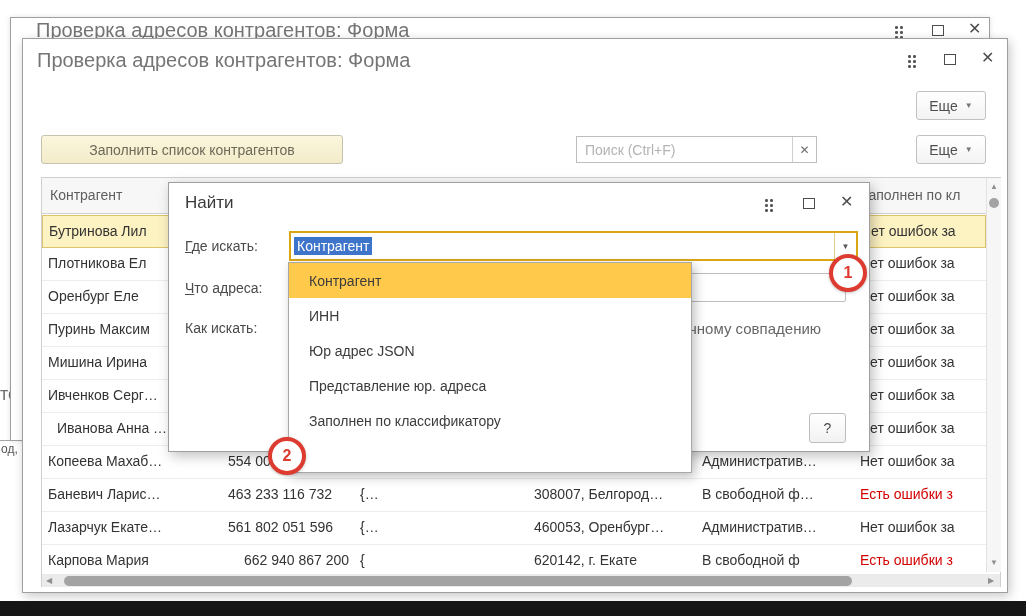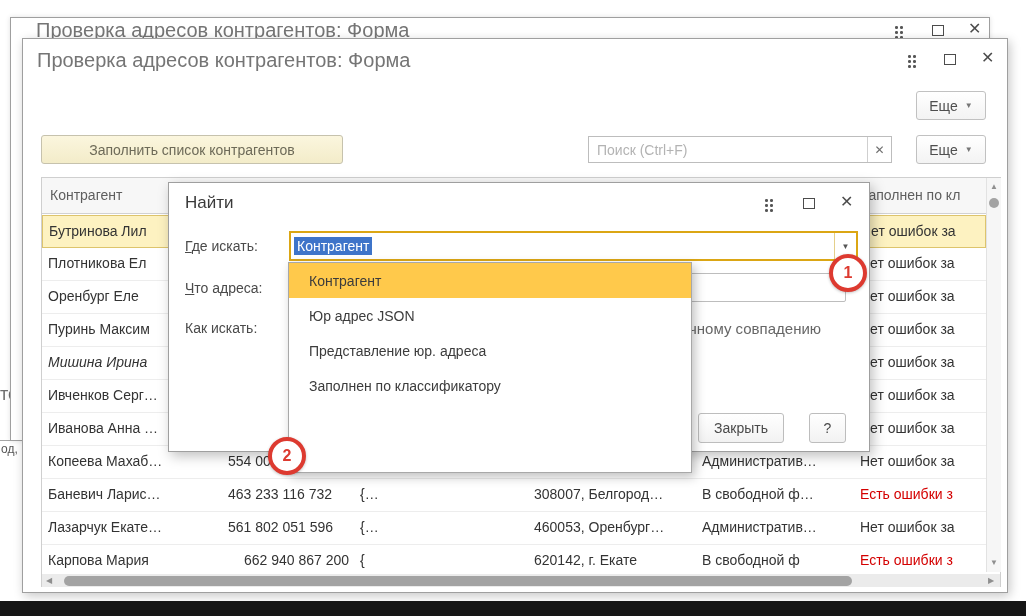--- a/index.html
+++ b/index.html
@@ -125,21 +125,21 @@
 
   <div class="btn" style="left:893px;top:52px;width:70px;height:29px;">
     <span>Еще</span>
     <span class="caret">▼</span>
   </div>
 
   <div class="btn" id="fill-btn" style="left:18px;top:96px;width:302px;height:29px;">
     <span>Заполнить список контрагентов</span>
   </div>
 
-  <div class="search-box" style="left:565px;top:97px;width:304px;height:27px;justify-content:flex-end;">
+  <div class="search-box" style="left:553px;top:97px;width:241px;height:27px;justify-content:flex-end;">
     <input placeholder="Поиск (Ctrl+F)" style="">
     <div class="search-clear">✕</div>
   </div>
 
   <div class="btn" style="left:893px;top:96px;width:70px;height:29px;">
     <span>Еще</span>
     <span class="caret">▼</span>
   </div>
 
   <div id="table">
@@ -163,29 +163,29 @@
         </div>
         <div class="trow" style="top: 66px;">
           <span class="tcell" style="left: 6px;">Оренбург Еле</span>
           <span class="tcell" style="left: 818px;">Нет ошибок за</span>
         </div>
         <div class="trow" style="top: 99px;">
           <span class="tcell" style="left: 6px;">Пуринь Максим</span>
           <span class="tcell" style="left: 818px;">Нет ошибок за</span>
         </div>
         <div class="trow" style="top: 132px;">
-          <span class="tcell" style="left: 6px; font-style: italic;">Мишина Ирина</span>
+          <span class="tcell" style="left: 6px;">Мишина Ирина</span>
           <span class="tcell" style="left: 818px;">Нет ошибок за</span>
         </div>
         <div class="trow" style="top: 165px;">
           <span class="tcell" style="left: 6px;">Ивченков Серг…</span>
           <span class="tcell" style="left: 818px;">Нет ошибок за</span>
         </div>
         <div class="trow" style="top: 198px;">
-          <span class="tcell" style="left: 6px;">Иванова Анна …</span>
+          <span class="tcell" style="left: 15px;">Иванова Анна …</span>
           <span class="tcell" style="left: 818px;">Нет ошибок за</span>
         </div>
         <div class="trow" style="top: 231px;">
           <span class="tcell" style="left: 6px;">Копеева Махаб…</span>
           <span class="tcell" style="left: 186px;">554 001</span>
           <span class="tcell" style="left: 660px;">Административ…</span>
           <span class="tcell" style="left: 818px;">Нет ошибок за</span>
         </div>
         <div class="trow" style="top: 264px;">
           <span class="tcell" style="left: 6px;">Баневич Ларис…</span>
@@ -247,26 +247,26 @@
         <span>▼</span>
       </span>
   </div>
 
   <div class="dlg-label" style="top:97px;"><span class="ukey">Ч</span><span>то адреса:</span></div>
   <input id="what-input" style="">
 
   <div class="dlg-label" style="top:137px;">Как искать:</div>
   <div id="how-val">По точному совпадению</div>
 
-  <div class="dlg-btn" style="left:529px;width:86px;">Закрыть</div>
   <div class="dlg-btn" style="left:640px;width:37px;">?</div>
 </div>
 
 <div id="dropdown">
     <div class="dd-item hl">Контрагент</div>
+    <div class="dd-item">ИНН</div>
     <div class="dd-item">Юр адрес JSON</div>
     <div class="dd-item">Представление юр. адреса</div>
     <div class="dd-item">Заполнен по классификатору</div>
   </div>
 
 <div class="circle" style="left:829px;top:254px;">
   <span>1</span>
   </div>
 <div class="circle" style="left:268px;top:437px;">
   <span>2</span>

